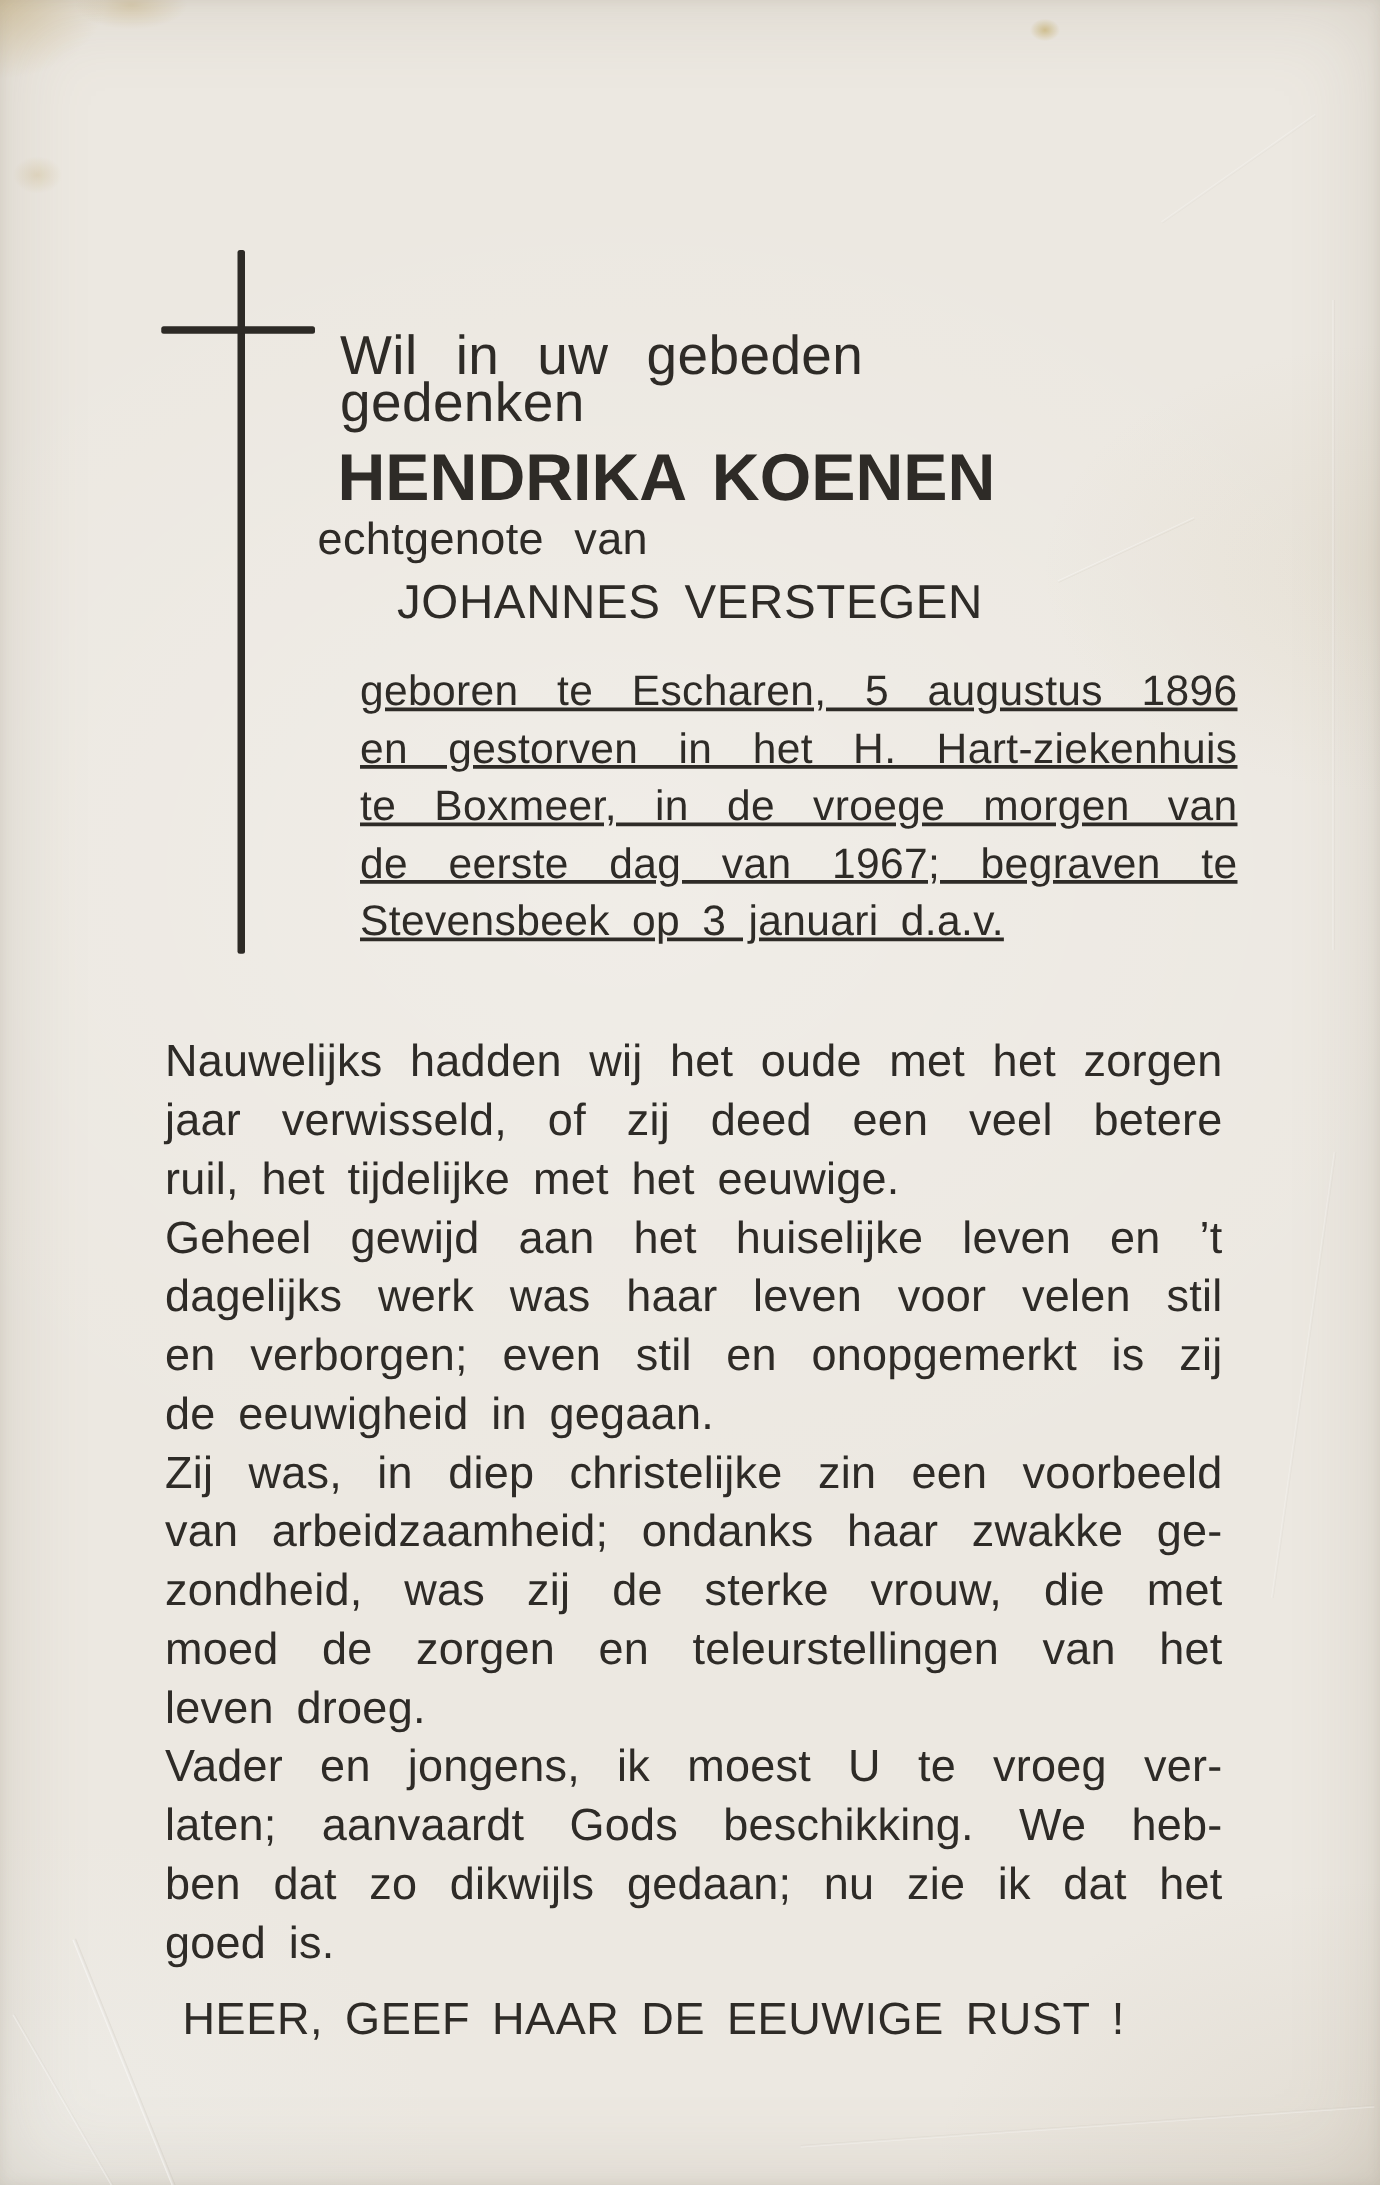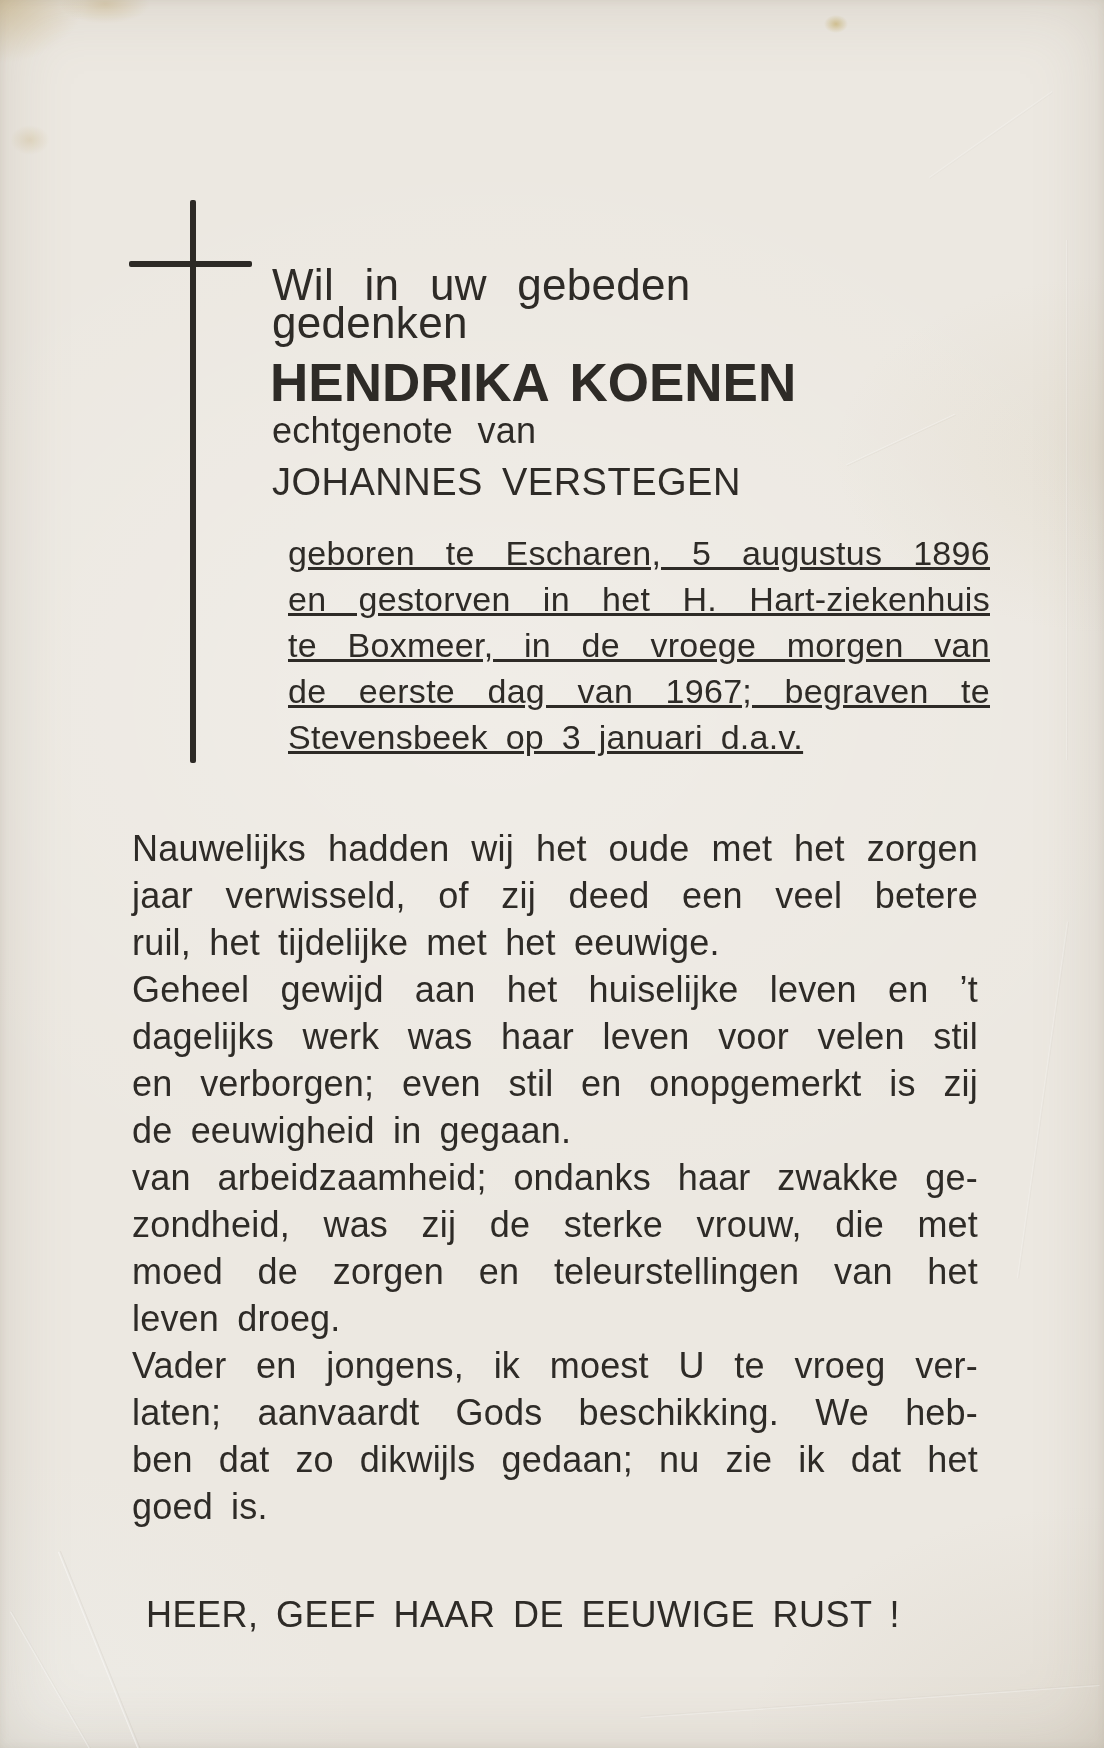--- a/index.html
+++ b/index.html
@@ -22,22 +22,22 @@
     font-family:"Liberation Sans","DejaVu Sans",sans-serif;
     color:#2e2b27;
   }
   .abs{position:absolute;}
   
   .cross-v{left:190px;top:200px;width:6px;height:563px;background:#2d2a26;border-radius:2px;}
   .cross-h{left:129px;top:261px;width:123px;height:6px;background:#2d2a26;border-radius:2px;}
   
   .intro{left:272px;top:266px;width:620px;font-size:44px;line-height:38px;word-spacing:18px;letter-spacing:.3px;}
   .name{left:270px;top:356px;width:640px;font-size:53px;line-height:53px;font-weight:bold;word-spacing:7px;letter-spacing:0;}
-  .relation{left:272px;top:412px;width:500px;font-size:36px;line-height:38px;word-spacing:14px;letter-spacing:.3px;}
-  .spouse{left:272px;top:462px;width:560px;font-size:38px;line-height:40px;word-spacing:8px;letter-spacing:.5px;}
+  .relation{left:254px;top:412px;width:500px;font-size:36px;line-height:38px;word-spacing:14px;letter-spacing:.3px;}
+  .spouse{left:272px;top:462px;width:560px;font-size:38px;line-height:40px;word-spacing:8px;letter-spacing:.5px;text-align:center;}
   
   .vitae{left:288px;top:530px;width:702px;font-size:34px;line-height:46px;letter-spacing:.3px;text-decoration:underline;}
   
   .body-block{left:132px;top:825px;width:846px;font-size:36px;line-height:47px;letter-spacing:.2px;}
   .jline{text-align:justify;text-align-last:justify;word-spacing:2px;}
   .jline.end{text-align:left;text-align-last:left;word-spacing:8px;}
   
   .closing{left:134px;top:1596px;width:820px;font-size:36px;line-height:38px;word-spacing:7px;letter-spacing:.5px;margin-left:12px;}
   
   .crease{position:absolute;background:linear-gradient(90deg, rgba(255,255,255,.55), rgba(120,108,88,.10));}
@@ -71,20 +71,21 @@
   </div>
 
   <div class="abs body-block">
     <div class="jline">Nauwelijks hadden wij het oude met het zorgen</div>
     <div class="jline">jaar verwisseld, of zij deed een veel betere</div>
     <div class="jline end">ruil, het tijdelijke met het eeuwige.</div>
     <div class="jline">Geheel gewijd aan het huiselijke leven en ’t</div>
     <div class="jline">dagelijks werk was haar leven voor velen stil</div>
     <div class="jline">en verborgen; even stil en onopgemerkt is zij</div>
     <div class="jline end">de eeuwigheid in gegaan.</div>
+    <div class="jline">Zij was, in diep christelijke zin een voorbeeld</div>
     <div class="jline">van arbeidzaamheid; ondanks haar zwakke ge-</div>
     <div class="jline">zondheid, was zij de sterke vrouw, die met</div>
     <div class="jline">moed de zorgen en teleurstellingen van het</div>
     <div class="jline end">leven droeg.</div>
     <div class="jline">Vader en jongens, ik moest U te vroeg ver-</div>
     <div class="jline">laten; aanvaardt Gods beschikking. We heb-</div>
     <div class="jline">ben dat zo dikwijls gedaan; nu zie ik dat het</div>
     <div class="jline end">goed is.</div>
   </div>
 

